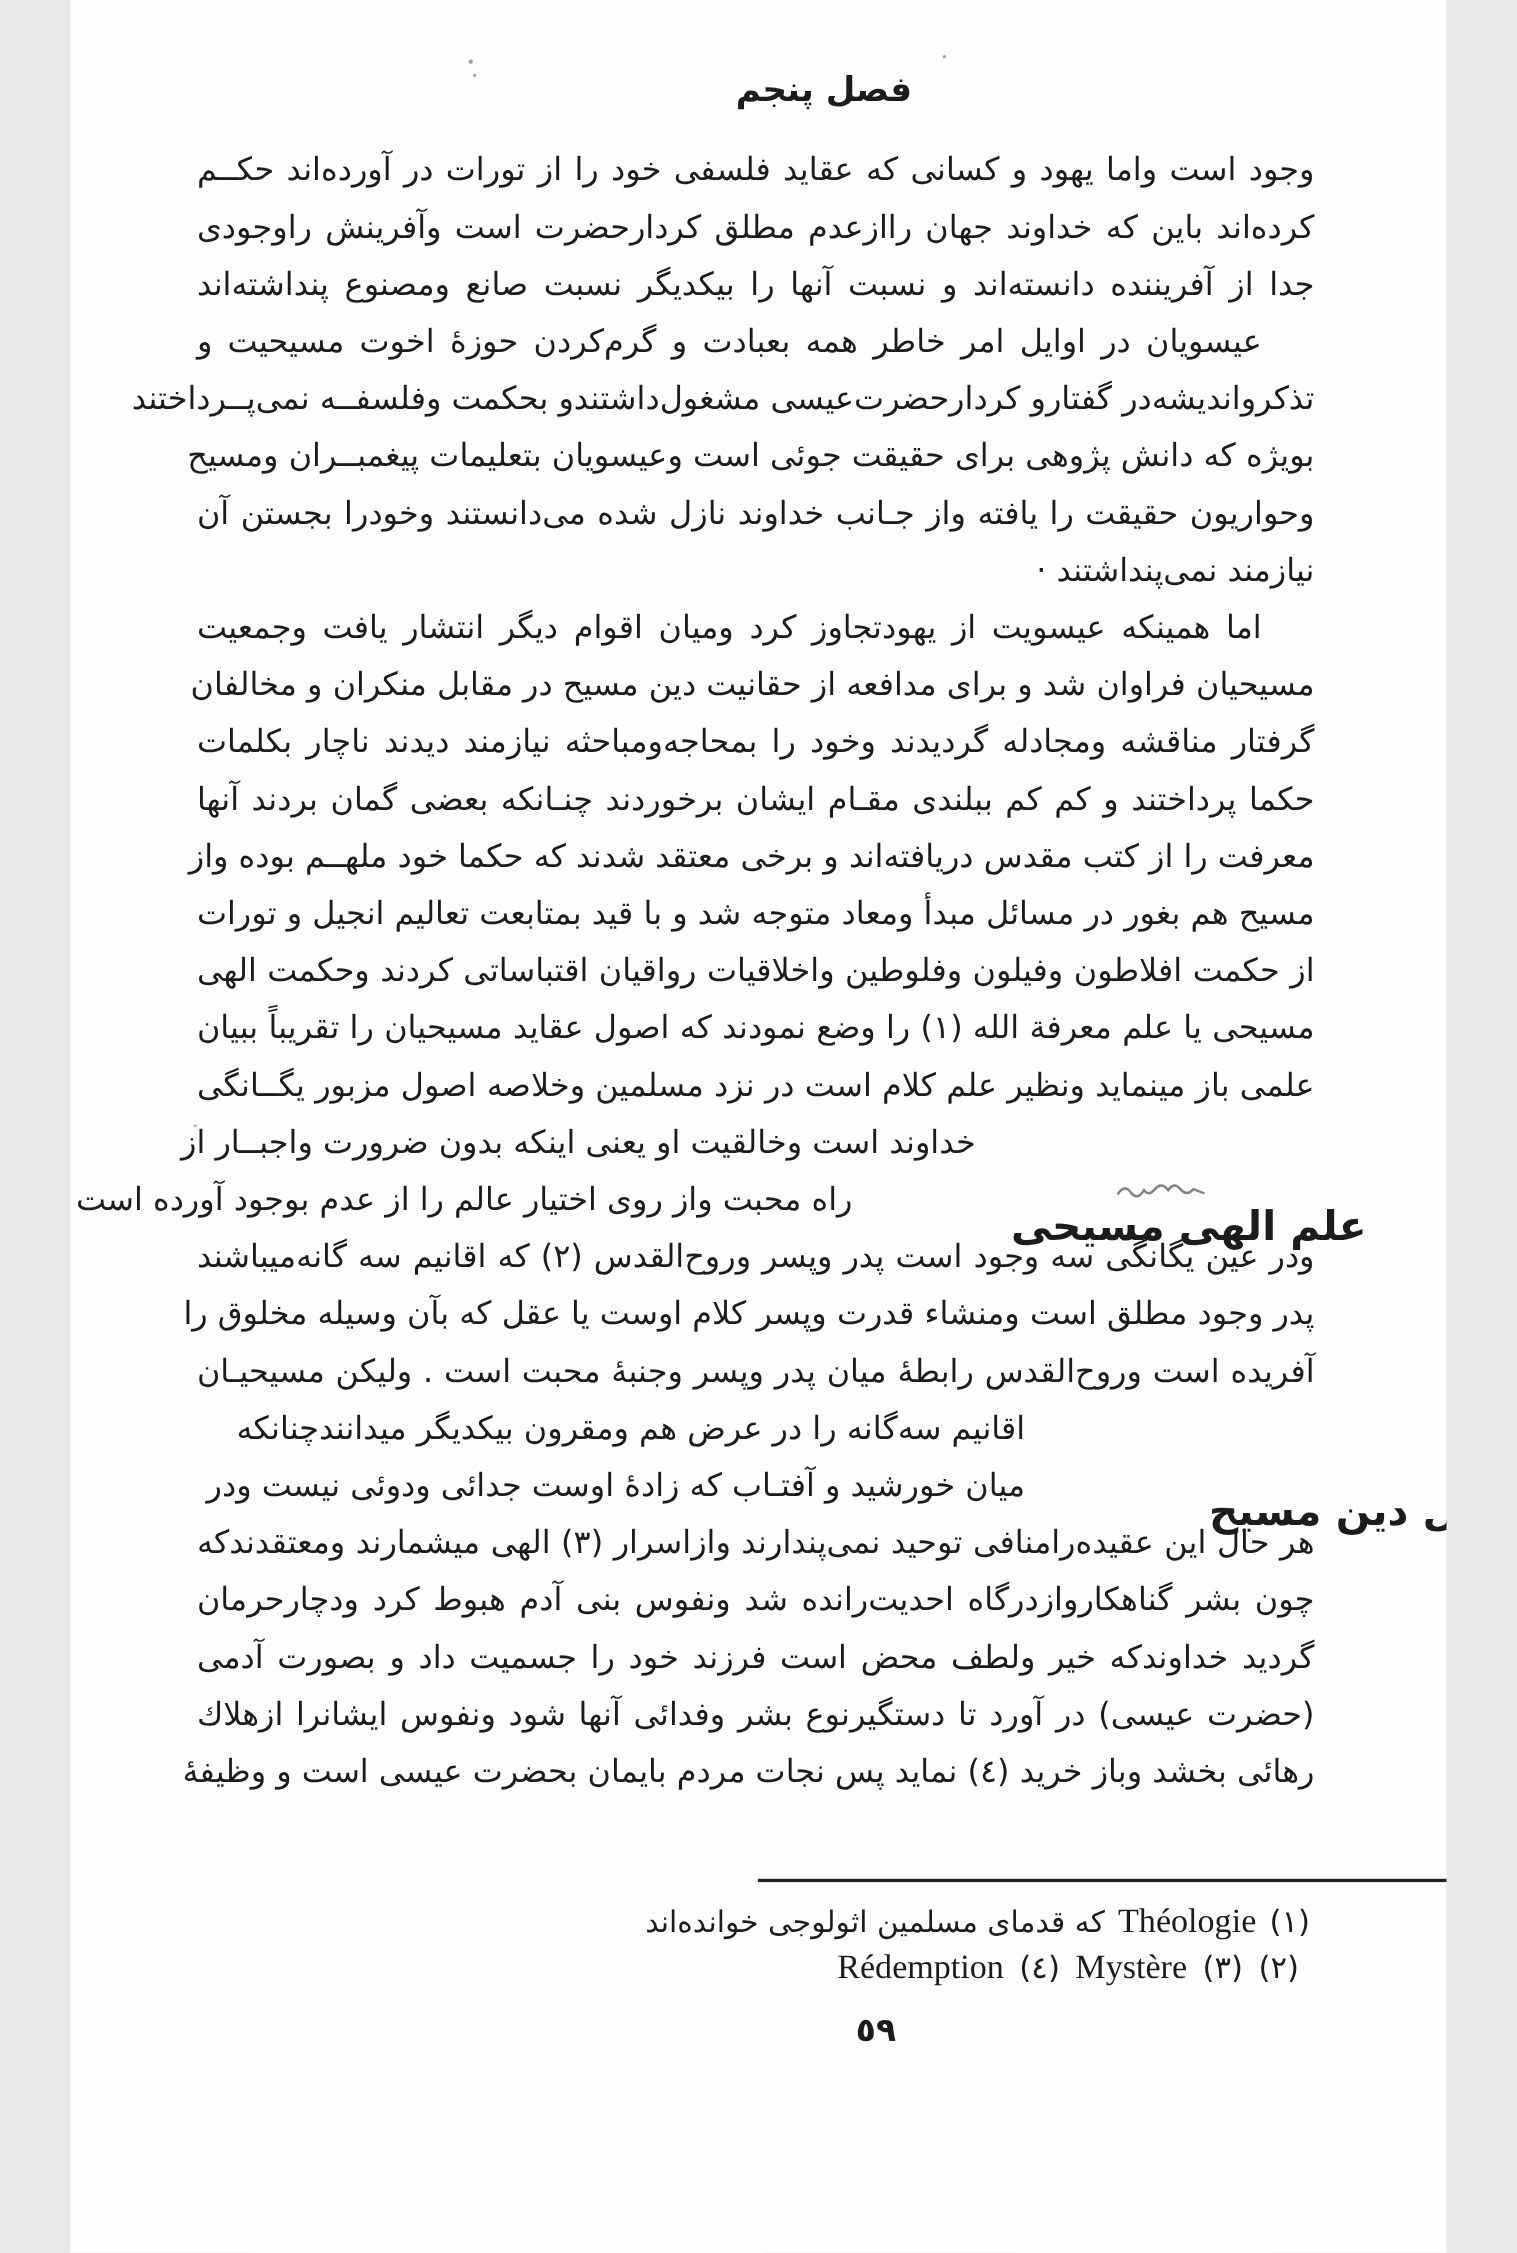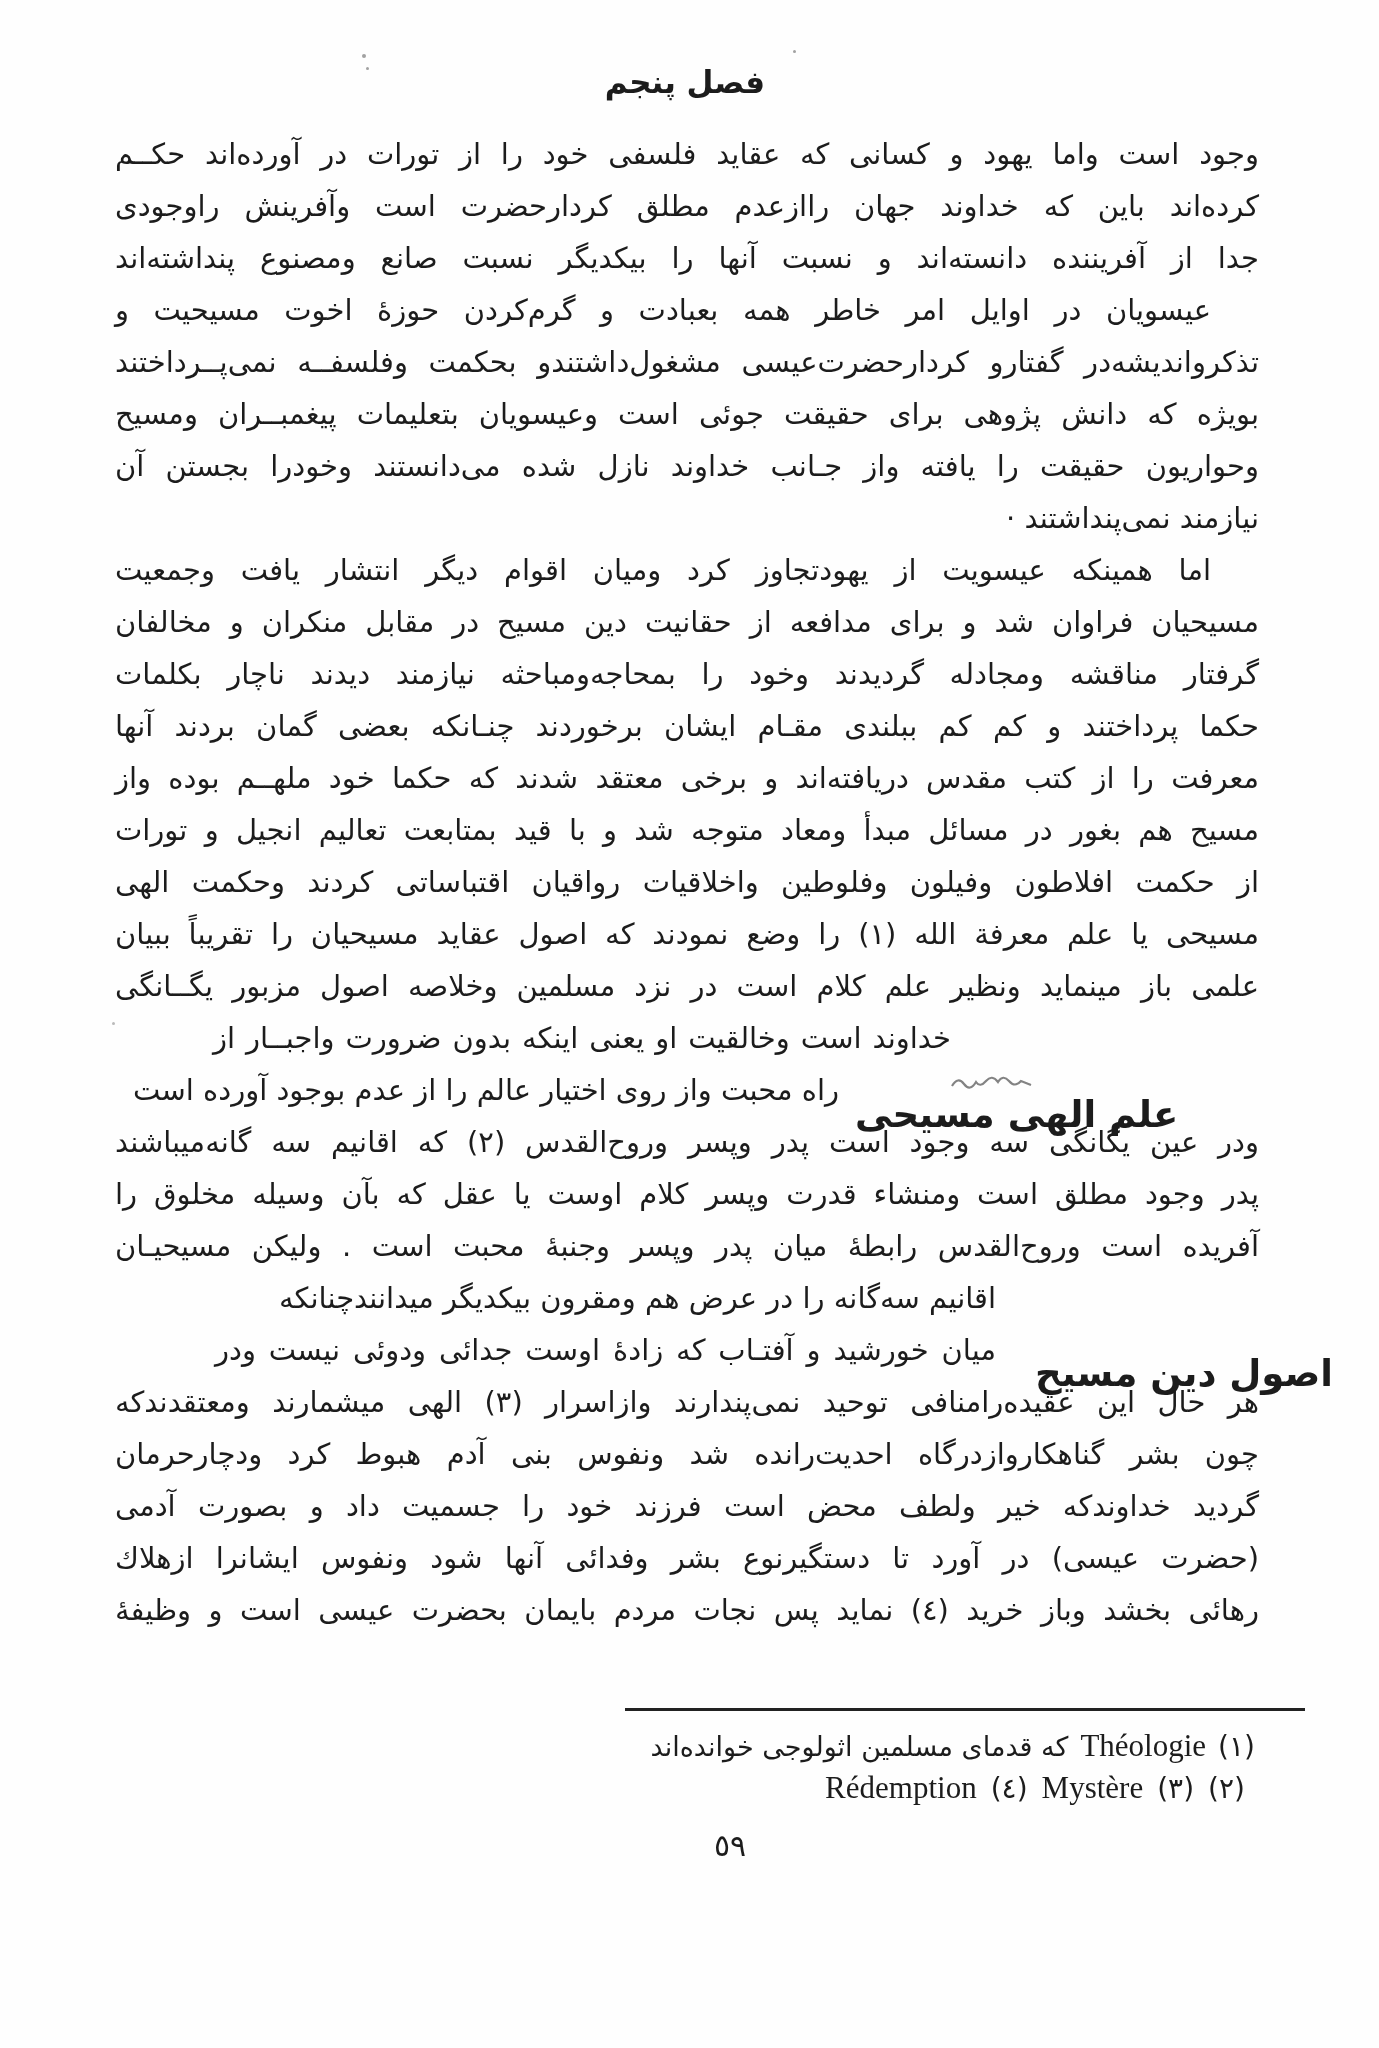--- a/index.html
+++ b/index.html
@@ -1,18 +1,18 @@
 <!DOCTYPE html>
 <html lang="fa"><head>
 <meta charset="utf-8">
 <style>
   html,body{margin:0;padding:0;background:#e8e8e8;}
   .page{
     position:relative;
-    width:1379px;height:2048px;
+    width:1251px;height:2048px;
     margin:0 auto;
     background:#fefefe;
     color:#1c1c1c;
     font-family:"DejaVu Sans",sans-serif;
     overflow:hidden;
   }
   .chapter-heading{
     position:absolute;
     top:64px;left:115px;width:1140px;
     text-align:center;
@@ -68,21 +68,21 @@
     white-space:nowrap;
   }
   .fn1{top:1728px;right:124px;}
   .fn2{top:1770px;right:134px;gap:14px;}
   .fn-fa{font-size:27px;font-family:"DejaVu Sans",sans-serif;}
   .fn-num{font-size:28px;font-family:"DejaVu Sans",sans-serif;}
   .fn-latin{font-size:31px;font-family:"Liberation Serif",serif;direction:ltr;unicode-bidi:isolate;}
   .page-number{
     position:absolute;
     top:1828px;left:714px;
-    font-size:30px;font-weight:normal;
+    font-size:30px;font-weight:bold;
     direction:rtl;
   }
   .speck{position:absolute;width:4px;height:4px;border-radius:50%;background:#555;opacity:.55;}
   .sp1{top:54px;left:362px;}
   .sp2{top:67px;left:366px;width:3px;height:3px;}
   .sp3{top:50px;left:793px;width:3px;height:3px;}
   .sp4{top:1022px;left:112px;width:3px;height:3px;opacity:.4;}
 </style>
 </head>
 <body>

